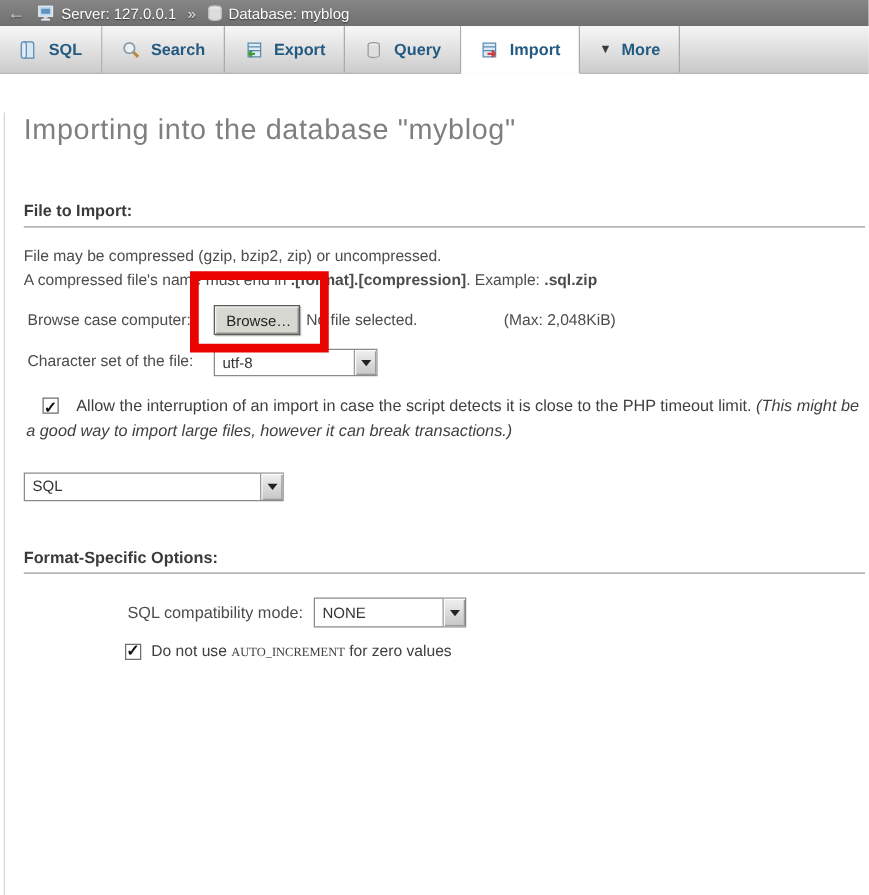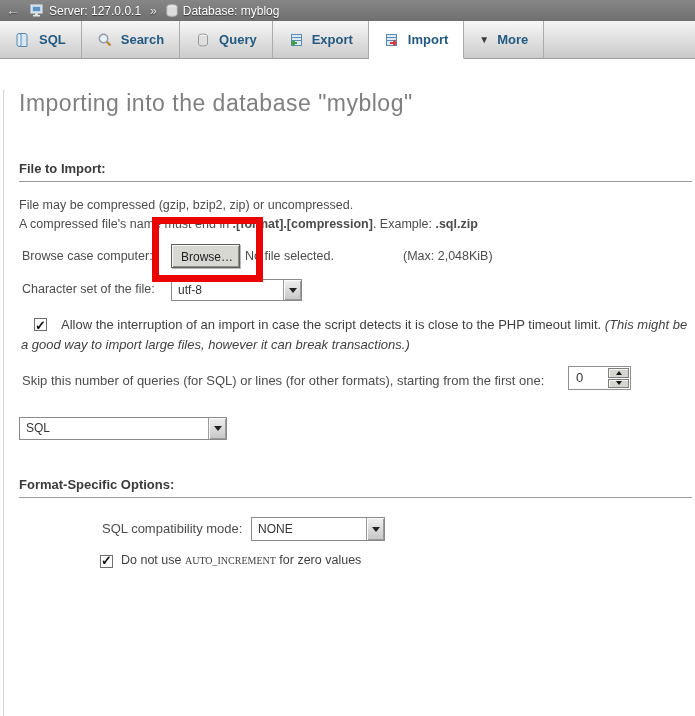--- a/index.html
+++ b/index.html
@@ -142,33 +142,33 @@
   </div>
   <div class="tab">
     <svg width="16" height="16">
       <circle cx="6.5" cy="6.5" r="4.2" fill="#e9f1f8" stroke="#8f9aa5" stroke-width="1.4"></circle>
       <line x1="9.8" y1="9.8" x2="13.5" y2="13.5" stroke="#b8893c" stroke-width="2.4"></line>
     </svg>
     <span class="tlabel">Search</span>
   </div>
   <div class="tab">
     <svg width="16" height="16">
-      <ellipse cx="8" cy="4" rx="4.5" ry="2" fill="#f2f2f2" stroke="#9a9a9a"></ellipse>
-      <path d="M3.5 4 v8 a4.5 2 0 0 0 9 0 v-8" fill="#dfdfdf" stroke="#9a9a9a"></path>
-    </svg>
-    <span class="tlabel">Query</span>
-  </div>
-  <div class="tab">
-    <svg width="16" height="16">
       <rect x="3.5" y="2.5" width="10" height="11" fill="#dcebf6" stroke="#5a8ab0"></rect>
       <line x1="3.5" y1="5.5" x2="13.5" y2="5.5" stroke="#5a8ab0"></line>
       <line x1="3.5" y1="8.5" x2="13.5" y2="8.5" stroke="#5a8ab0"></line>
       <path d="M9 11 h-5 m0 0 l2.5 -2.5 m-2.5 2.5 l2.5 2.5" stroke="#3f9b3f" stroke-width="1.8" fill="none"></path>
     </svg>
     <span class="tlabel">Export</span>
+  </div>
+  <div class="tab">
+    <svg width="16" height="16">
+      <ellipse cx="8" cy="4" rx="4.5" ry="2" fill="#f2f2f2" stroke="#9a9a9a"></ellipse>
+      <path d="M3.5 4 v8 a4.5 2 0 0 0 9 0 v-8" fill="#dfdfdf" stroke="#9a9a9a"></path>
+    </svg>
+    <span class="tlabel">Query</span>
   </div>
   <div class="tab active">
     <svg width="16" height="16">
       <rect x="2.5" y="2.5" width="10" height="11" fill="#dcebf6" stroke="#5a8ab0"></rect>
       <line x1="2.5" y1="5.5" x2="12.5" y2="5.5" stroke="#5a8ab0"></line>
       <line x1="2.5" y1="8.5" x2="12.5" y2="8.5" stroke="#5a8ab0"></line>
       <path d="M6 11 h6 m0 0 l-2.5 -2.5 m2.5 2.5 l-2.5 2.5" stroke="#d23b3b" stroke-width="1.8" fill="none"></path>
     </svg>
     <span class="tlabel">Import</span>
   </div>
@@ -203,48 +203,34 @@
       <span class="cbtn">
           <span class="tri"></span>
         </span>
     </div>
   </div>
 
   <p class="allow-p">
     <span class="cbx checked"></span><span>Allow the interruption of an import in case the script detects it is close to the PHP timeout limit. </span><span class="note">(This might be a good way to import large files, however it can break transactions.)</span>
   </p>
 
-  <div class="row row-skip">
-    <span class="abs" style="left:6px;top:5px;font-size:13px;">Skip this number of queries (for SQL) or lines (for other formats), starting from the first one:</span>
-    <div class="spinner">
-      <span class="sval">0</span>
-      <span class="sbtns">
-        <span class="spin-btn">
-            <span class="tri-up"></span>
-          </span>
-        <span class="spin-btn">
-            <span class="tri-dn"></span>
-          </span>
-      </span>
-    </div>
-  </div>
 
   <div class="row row-format">
     <div class="combo" style="left:3px;top:10px;width:208px;height:23px;">
       <span class="cval">SQL</span>
       <span class="cbtn">
           <span class="tri"></span>
         </span>
     </div>
   </div>
 
   <div class="section-heading sh-fso" style="margin-top:46px;">Format-Specific Options:</div>
   <div class="row row-compat">
     <span class="abs" style="left:86px;top:6px;font-size:13px;">SQL compatibility mode:</span>
-    <div class="combo" style="left:235px;top:2px;width:134px;height:24px;">
+    <div class="combo" style="left:235px;top:2px;width:122px;height:24px;">
       <span class="cval" style="padding-top:4px;">NONE</span>
       <span class="cbtn">
           <span class="tri"></span>
         </span>
     </div>
   </div>
   <div class="row row-ai">
     <span class="cbx checked abs" style="left:84px;top:1px;"></span>
     <span class="abs" style="left:105px;top:2px;font-size:12.5px;color:#3f3f3f;">
       <span>Do not use </span><span class="mono">AUTO_INCREMENT</span><span> for zero values</span>

